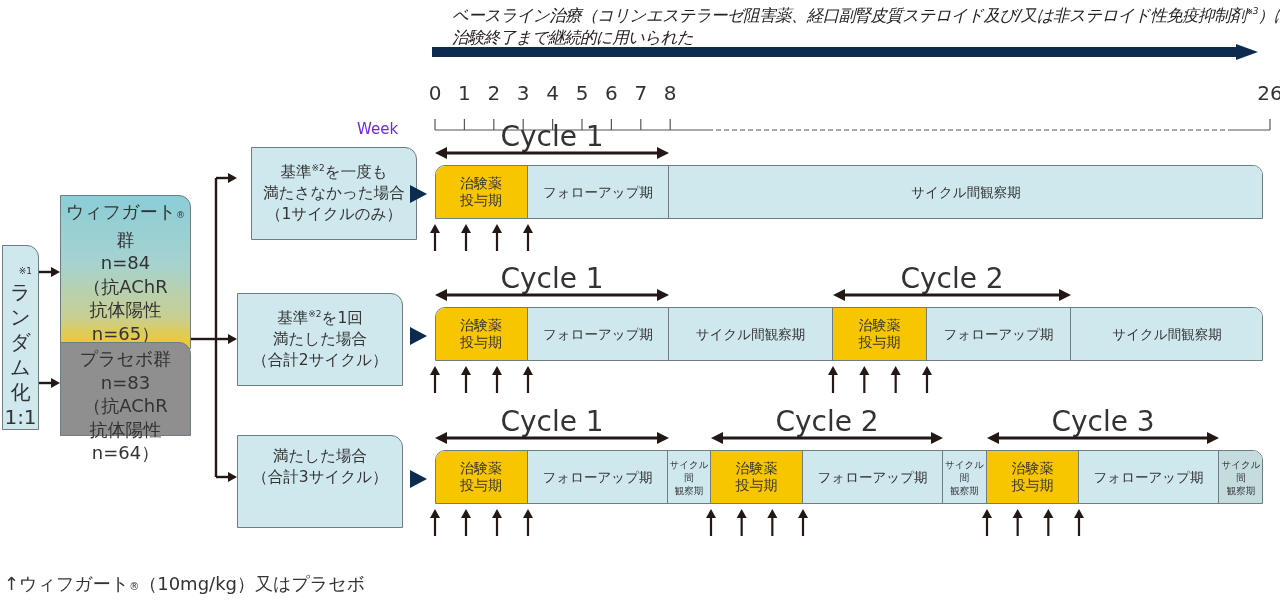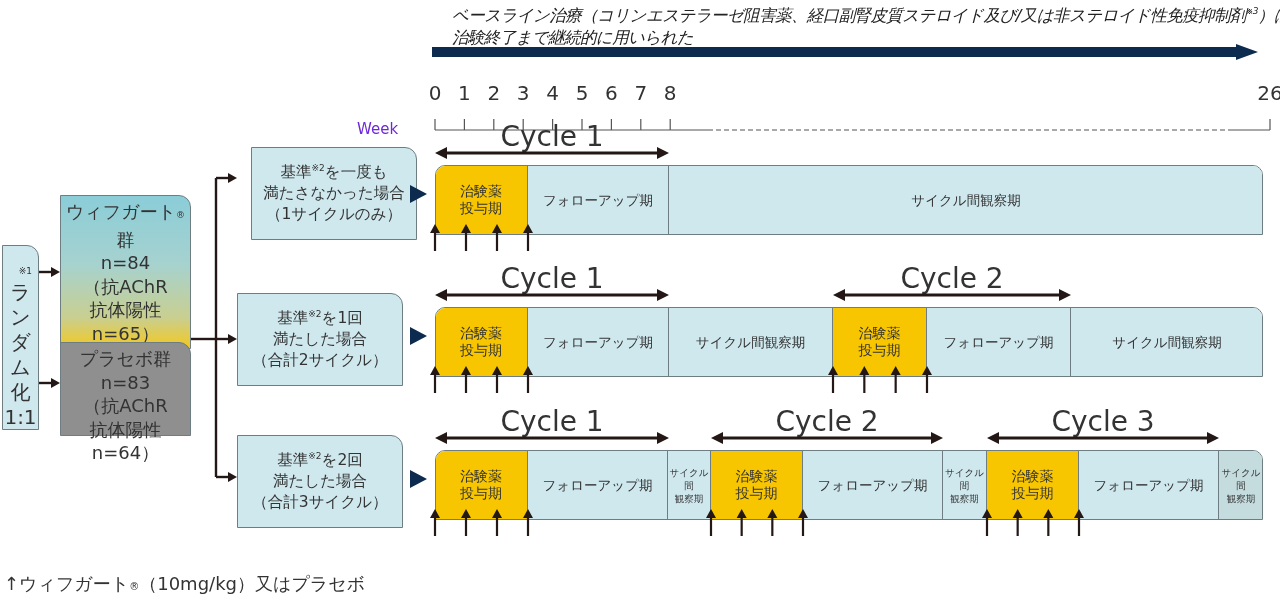--- a/index.html
+++ b/index.html
@@ -15,21 +15,21 @@
   .box { position:absolute; background:#cfe8ee; border:1px solid #6d7d82; border-radius:0 12px 0 0; box-sizing:border-box; }
   .rand-box { left:2px; top:245px; width:37px; height:185px; }
   .rand-box .star { position:absolute; top:20px; right:6px; font-size:9px; color:#333; }
   .rand-box .label { position:absolute; top:34px; left:0; width:100%; text-align:center; font-size:20px; line-height:25px; color:#333; }
   .group-box { position:absolute; border:1px solid #6d7d82; border-radius:0 12px 0 0; box-sizing:border-box; text-align:center; font-size:18px; line-height:23.5px; color:#333; padding-top:4px; }
   .grp-active { left:60px; top:195px; width:131px; height:154px; background:linear-gradient(to bottom,#8bcdd8 0%,#a6d2cf 45%,#c9cf90 80%,#f3c820 100%); }
   .grp-placebo { left:60px; top:342px; width:131px; height:94px; background:#8f8f8f; }
   .grp-active small, .crit small { font-size:9px; }
   .crit { position:absolute; left:237px; width:166px; height:93px; background:#cfe8ee; border:1px solid #6d7d82; border-radius:0 12px 0 0; box-sizing:border-box; text-align:center; font-size:15.5px; line-height:21px; color:#333; padding-top:10px; }
   .crit sup { font-size:9px; }
-  .row-bar { position:absolute; left:435px; height:70px; border-radius:10px 10px 0 0; overflow:hidden; border:1px solid #6d7d82; box-sizing:border-box; }
+  .row-bar { position:absolute; left:435px; height:54px; border-radius:10px 10px 0 0; overflow:hidden; border:1px solid #6d7d82; box-sizing:border-box; }
   .seg { position:absolute; top:0; height:100%; display:flex; align-items:center; justify-content:center; text-align:center; box-sizing:border-box; font-size:13.5px; line-height:17px; color:#333; border-right:1px solid #6d7d82; }
   .seg.drug { background:#f8c600; font-size:14px; }
   .seg.fu { background:#cfe8ee; }
   .seg.obs { background:#cfe8ee; }
   .seg.obs-small { background:#cfe8ee; font-size:9.5px; line-height:13px; }
   .seg.last { border-right:none; }
   .seg.last-grey { background:#c5dcdf; }
   .cycle-label { position:absolute; font-size:28px; color:#333; transform:translateX(-50%); white-space:nowrap;text-align:center; }
   .footnote { left:4px; top:572px; font-size:18px; color:#333; white-space:nowrap; }
   .footnote small { font-size:10px; }
@@ -109,21 +109,20 @@
   <div><span>基準</span><sup>※2</sup><span>を一度も</span></div>
   <div>満たさなかった場合</div>
   <div>（1サイクルのみ）</div>
 </div>
 <div class="crit" style="top:293px;">
   <div><span>基準</span><sup>※2</sup><span>を1回</span></div>
   <div>満たした場合</div>
   <div>（合計2サイクル）</div>
 </div>
 <div class="crit" style="top:435px;">
-  <div><span>基準</span><sup>※2</sup><span>を2回</span></div>
   <div>満たした場合</div>
   <div>（合計3サイクル）</div>
 </div>
 
 <div id="rows">
     <div class="row-bar" style="top: 165px; width: 828px;">
       <div class="seg drug" style="left: -1px; width: 93px; white-space: pre-line;">治験薬
 投与期</div>
       <div class="seg fu" style="left: 92px; width: 141px; white-space: pre-line;">フォローアップ期</div>
       <div class="seg obs last" style="left: 233px; width: 594px; white-space: pre-line;">サイクル間観察期</div>

